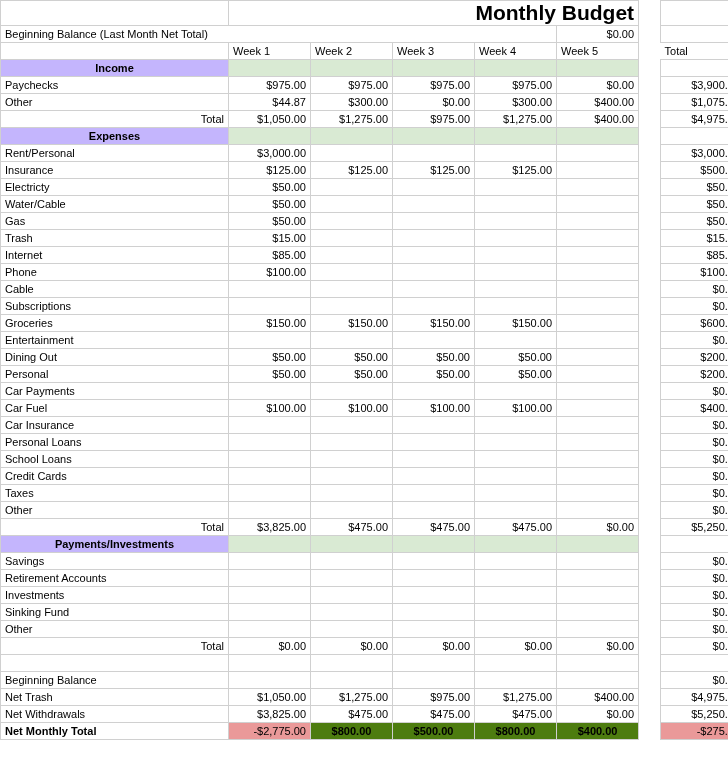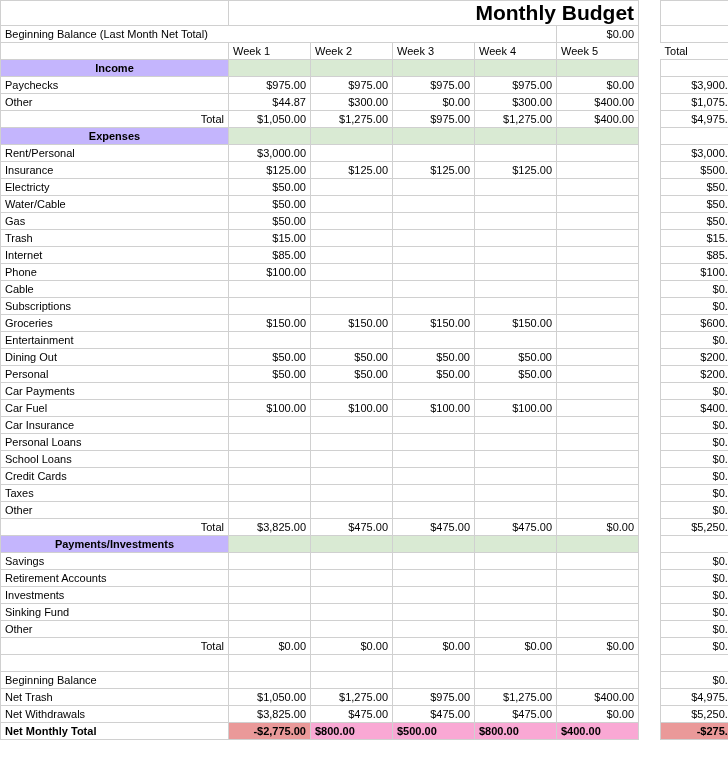--- a/index.html
+++ b/index.html
@@ -45,22 +45,22 @@
   .noborder { border: none !important; }
 
   .bold { font-weight: normal; }
   .right { text-align: right; }
   .section {
     background: #c4b5fd;
     font-weight: bold;
     text-align: center;
   }
   .section-blank { background: #d9ead3; }
-  .neg { background: #ea9999; font-weight: bold; text-align: right; }
-  .pos { background: #f9a8d4; font-weight: bold; text-align: left; }
+  .neg { background: #ea9999; font-weight: normal; text-align: right; }
+  .pos { background: #4d7c0f; font-weight: bold; text-align: center; }
   .netrow-label { text-align: left; font-weight: bold; }
 </style>
 </head>
 <body>
 
 <table class="budget">
   <colgroup>
     <col class="c-label">
     <col class="c-week">
       <col class="c-week">

